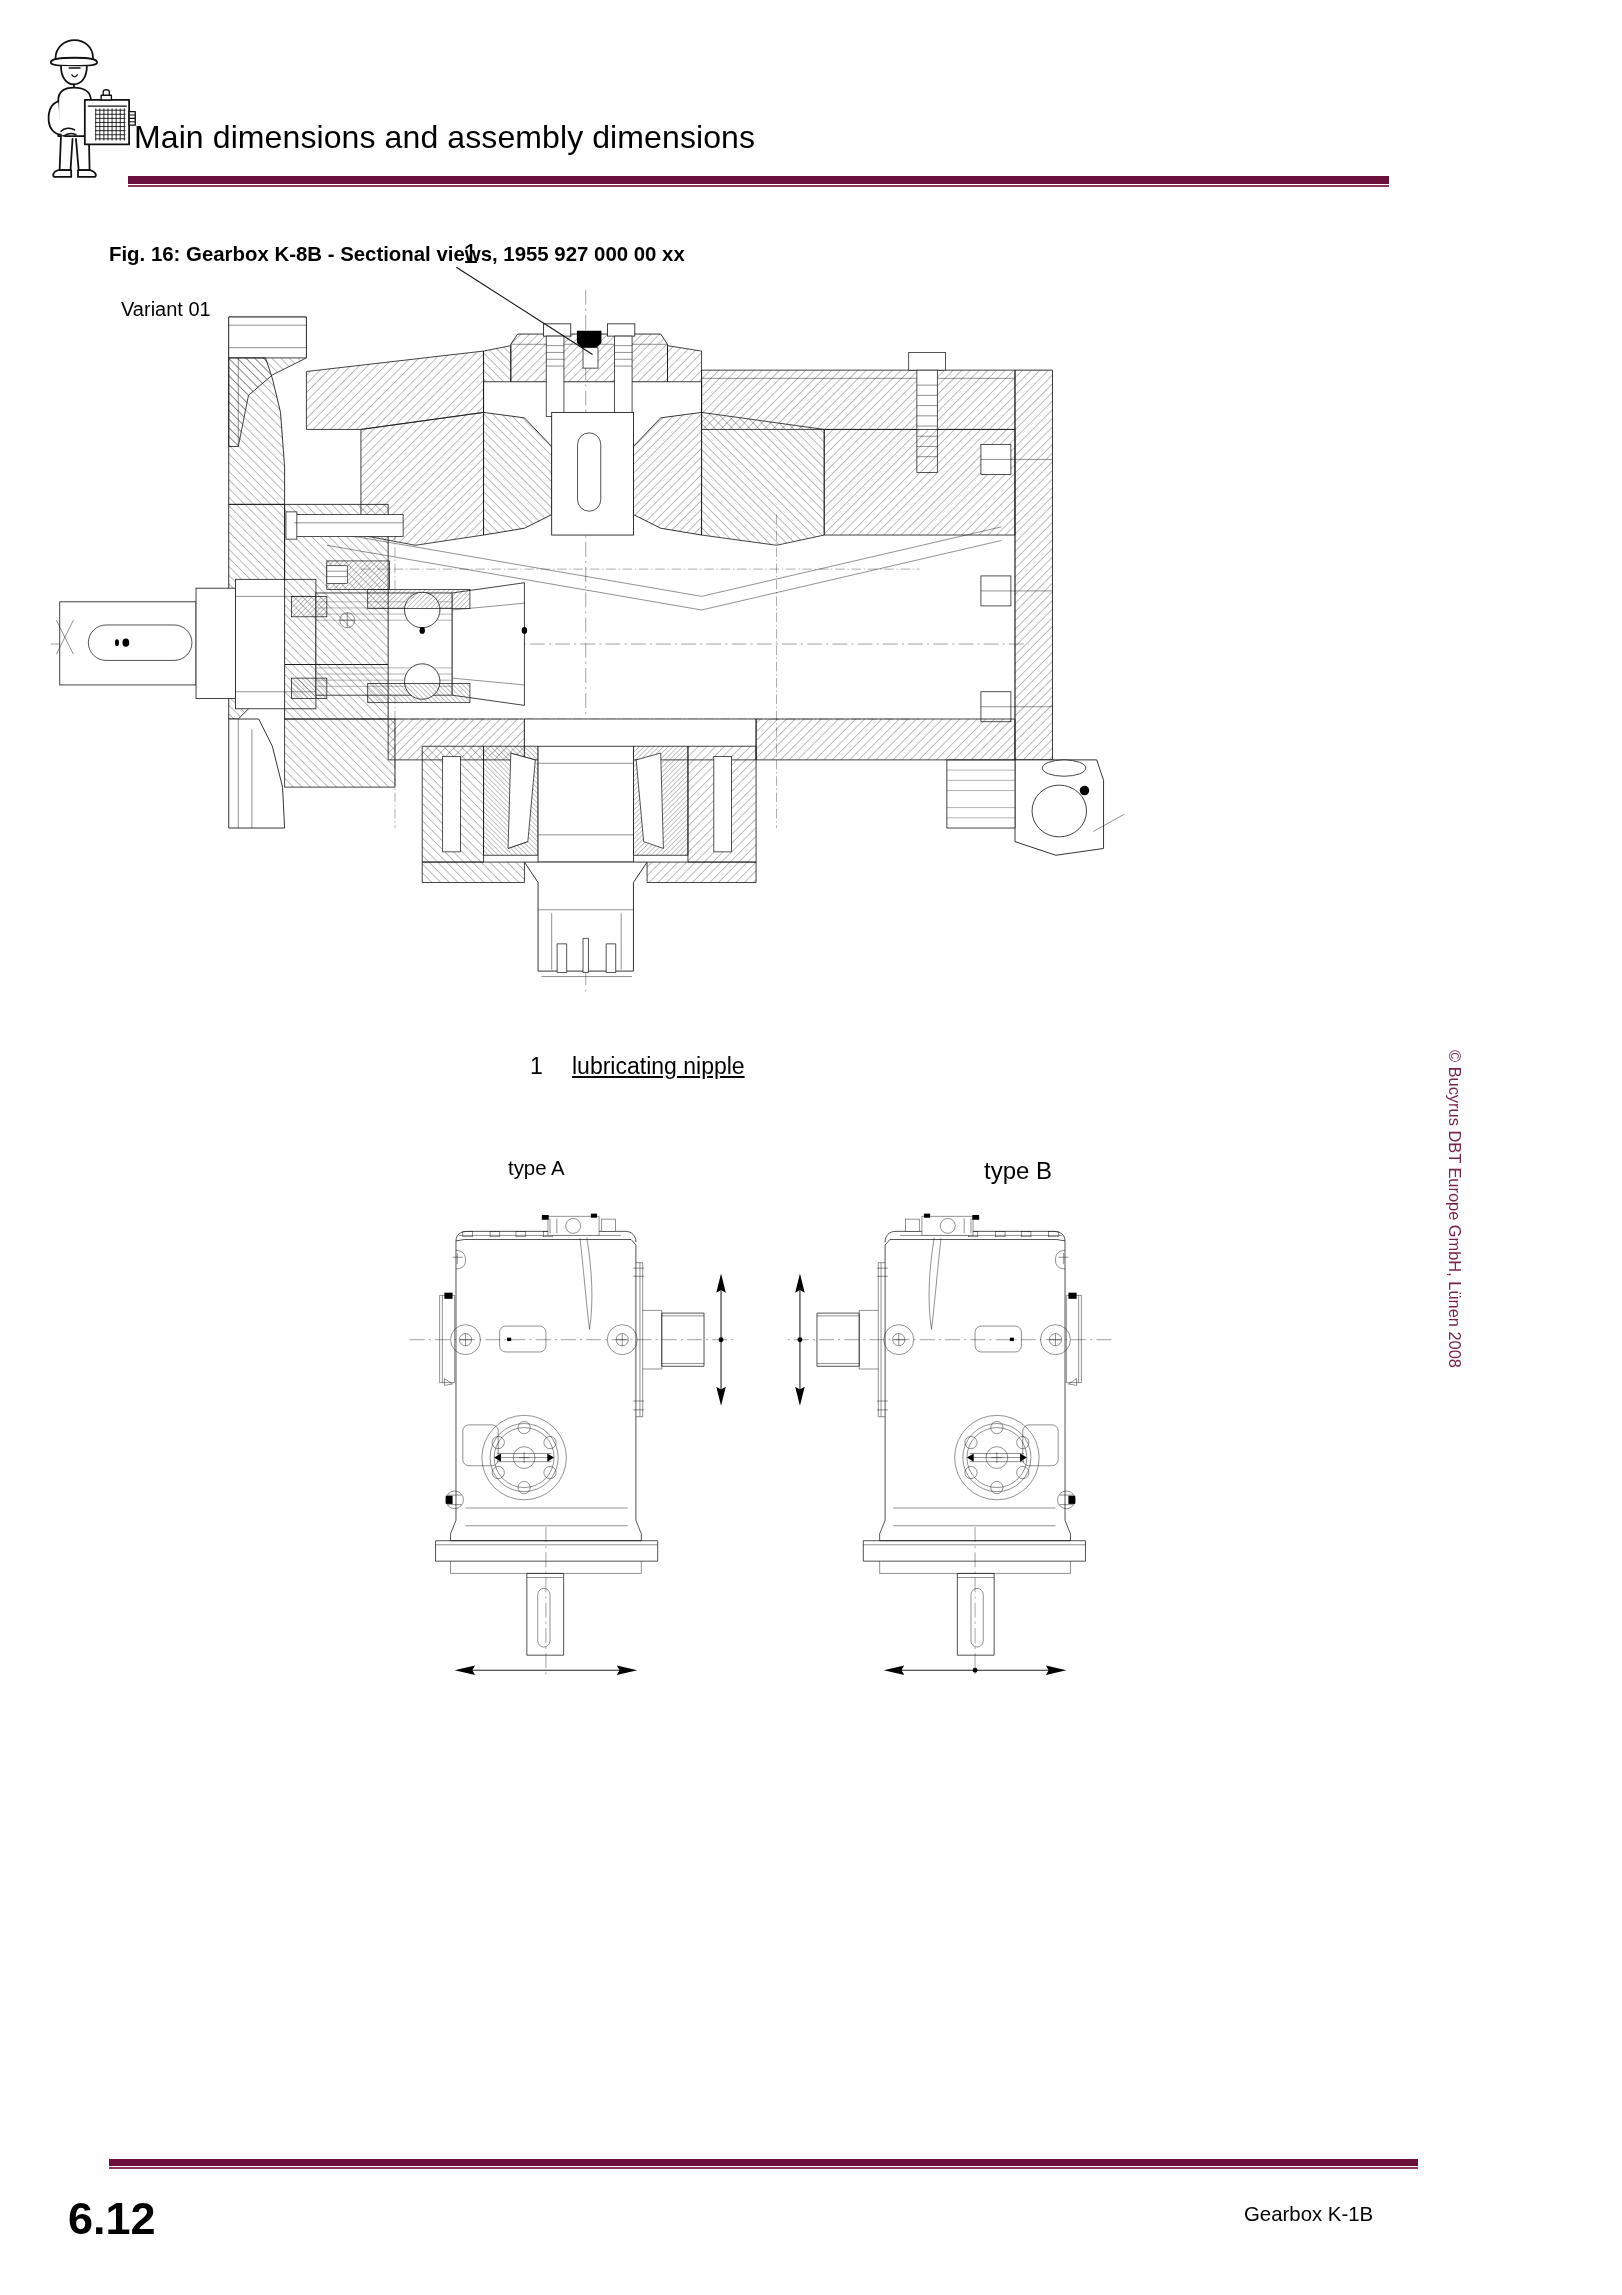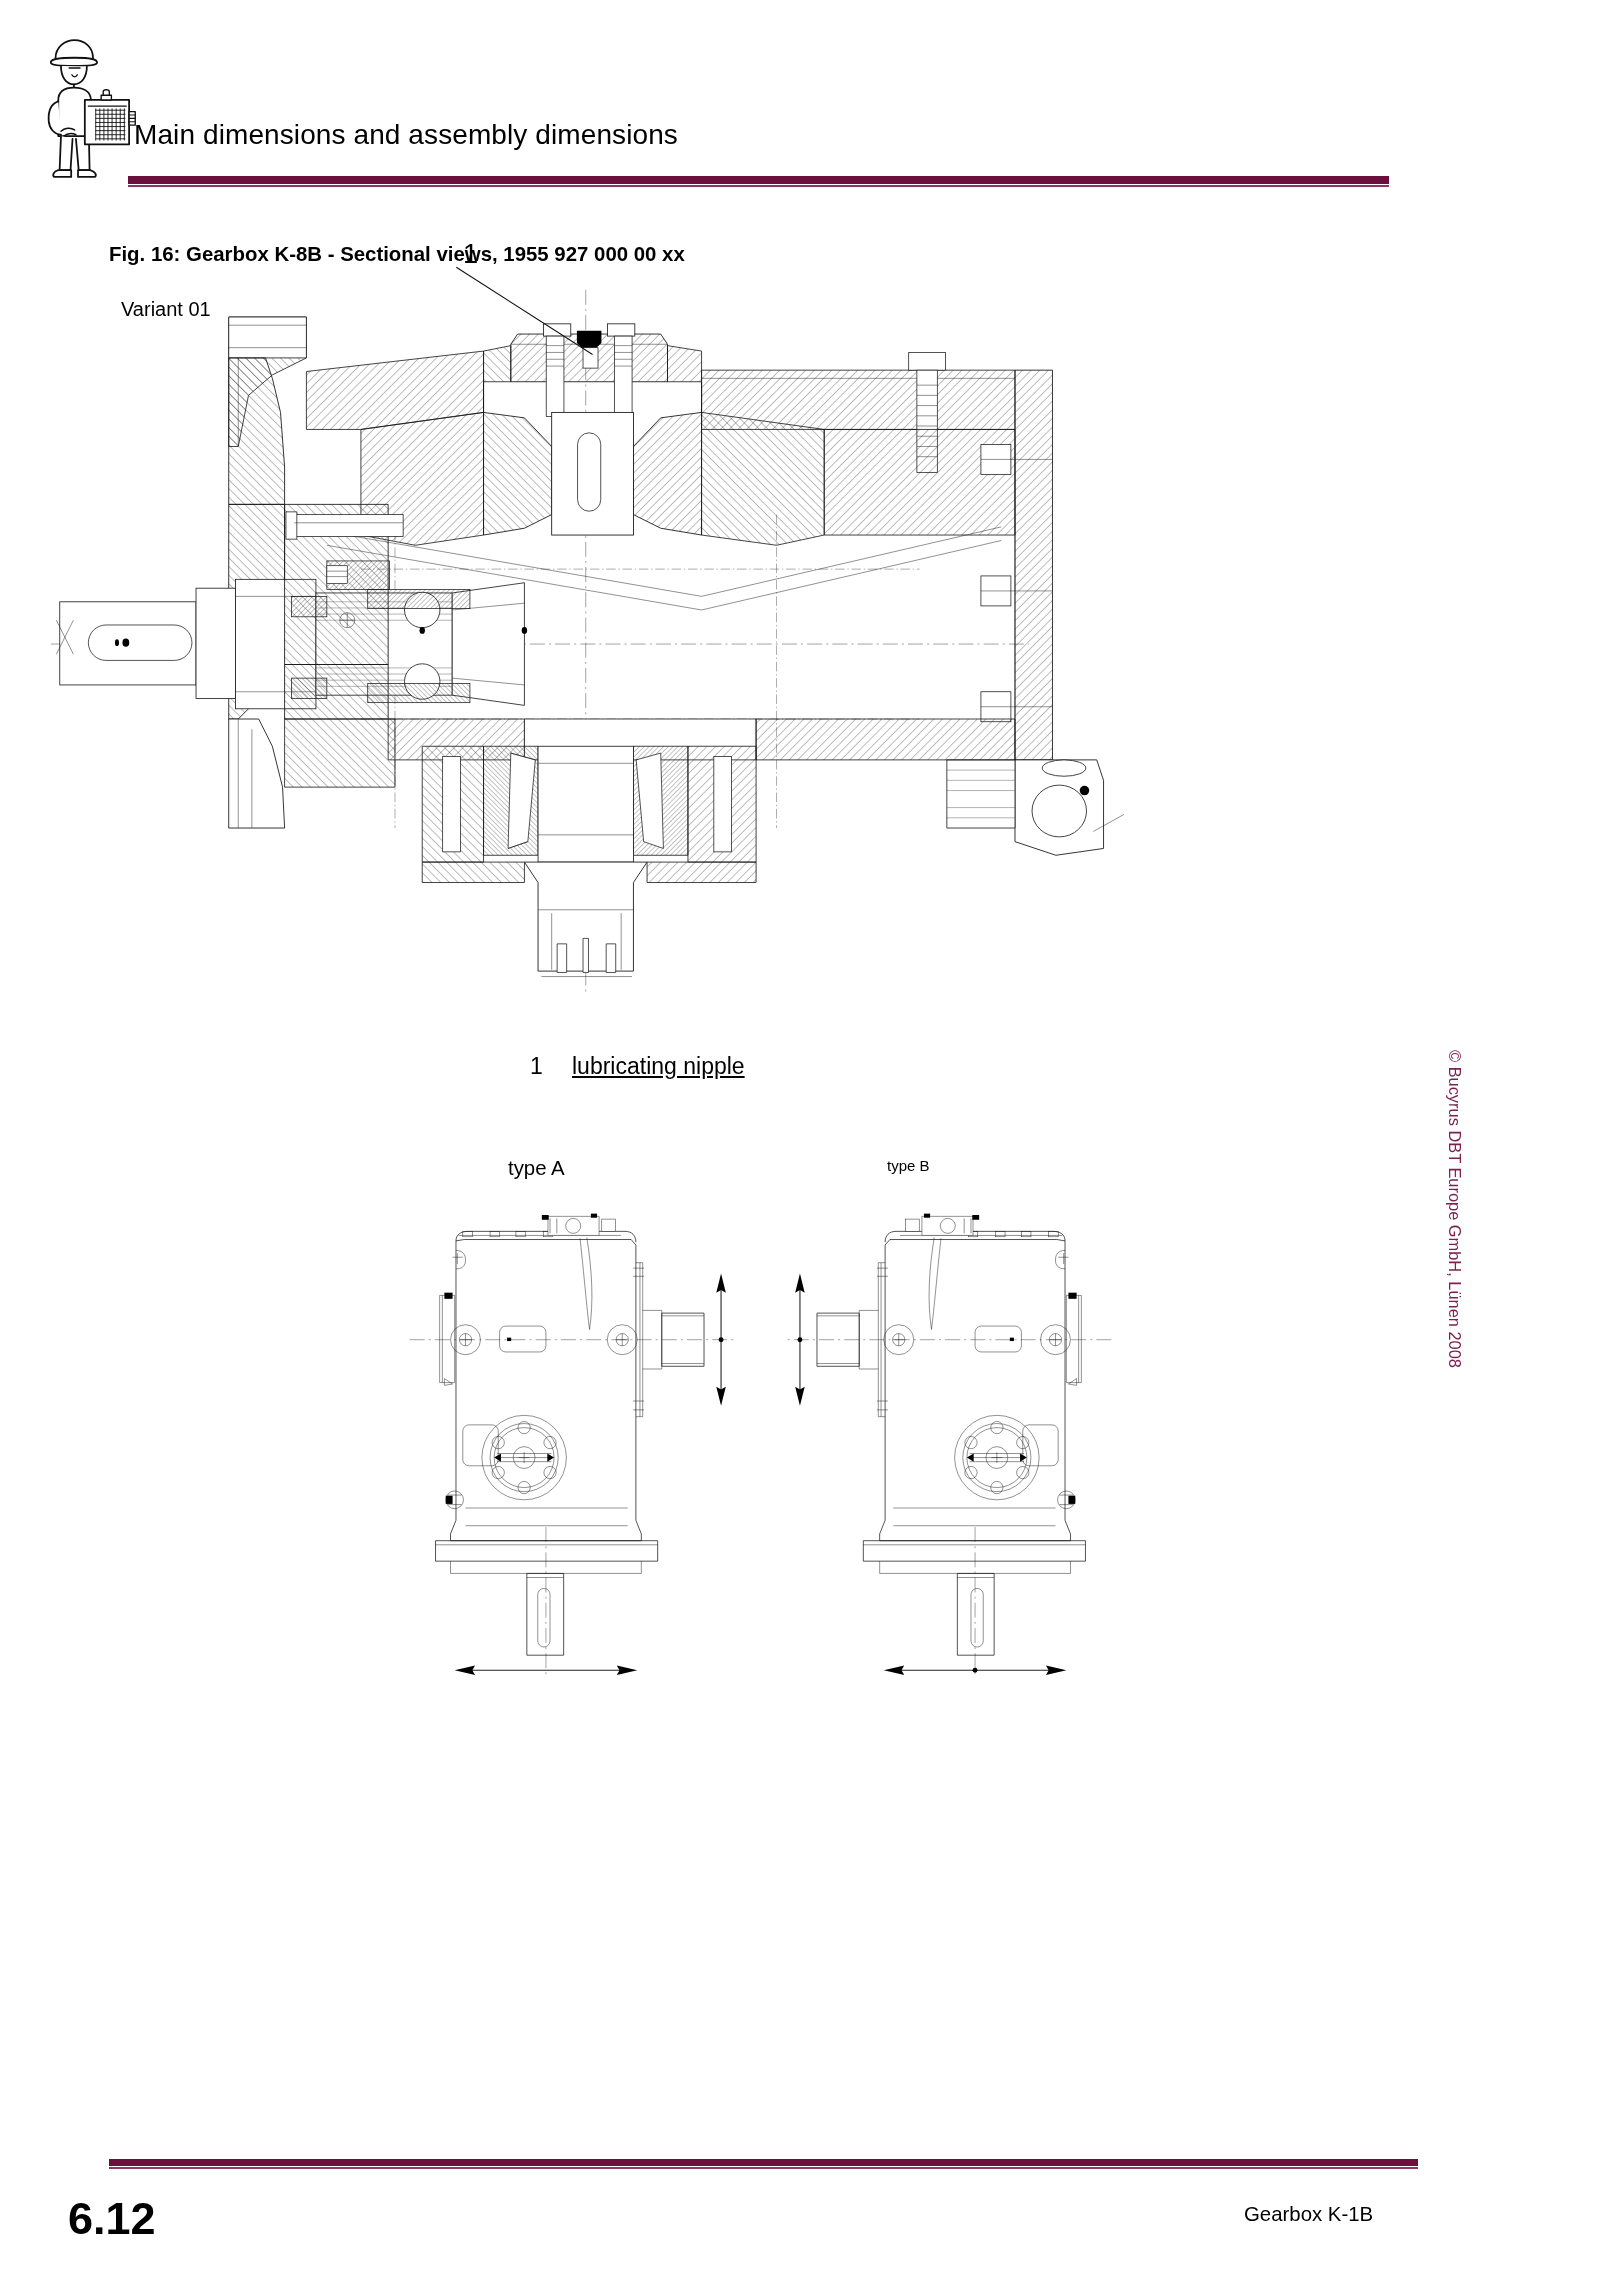--- a/index.html
+++ b/index.html
@@ -8,21 +8,21 @@
     font-family:"Liberation Sans","DejaVu Sans",sans-serif;
     color:#000;
   }
   .page{position:absolute;inset:0;}
 
   
   .header{position:absolute;left:0;top:0;width:1622px;height:198px;}
   .hdr-icon{position:absolute;left:31px;top:35px;width:109px;height:147px;}
   .hdr-title{
     position:absolute;left:134px;top:121px;
-    font-size:28px;font-weight:400;letter-spacing:0.1px;
+    font-size:32px;font-weight:400;letter-spacing:0.1px;
     white-space:nowrap;line-height:1;
   }
   .hdr-rule{position:absolute;left:128px;top:176px;width:1261px;height:7.5px;background:#6B0F3C;}
   .hdr-rule2{position:absolute;left:128px;top:185px;width:1261px;height:2px;background:#8E3560;}
 
   
   .fig-caption{
     position:absolute;left:109px;top:243px;
     font-size:20.4px;font-weight:bold;white-space:nowrap;
   }
@@ -33,21 +33,21 @@
 
   
   .sectional{position:absolute;left:102px;top:310px;width:1022px;height:709px;}
   .legend{
     position:absolute;left:530px;top:1053px;font-size:23px;white-space:nowrap;text-decoration:underline;
   }
   .legend .num{display:inline-block;width:42px;}
 
   
   .type-a-label{position:absolute;left:508px;top:1157px;font-size:20.4px;}
-  .type-b-label{position:absolute;left:887px;top:1157px;font-size:15px;}
+  .type-b-label{position:absolute;left:984px;top:1157px;font-size:24px;}
 
   
   .view-a{position:absolute;left:423px;top:1200px;width:314px;height:477px;}
   .view-b{position:absolute;left:784px;top:1200px;width:314px;height:477px;}
 
   
   .copyright{
     position:absolute;left:1464px;top:1050px;
     font-size:16.4px;color:#7B2250;
     transform-origin:0 0;transform:rotate(90deg);

